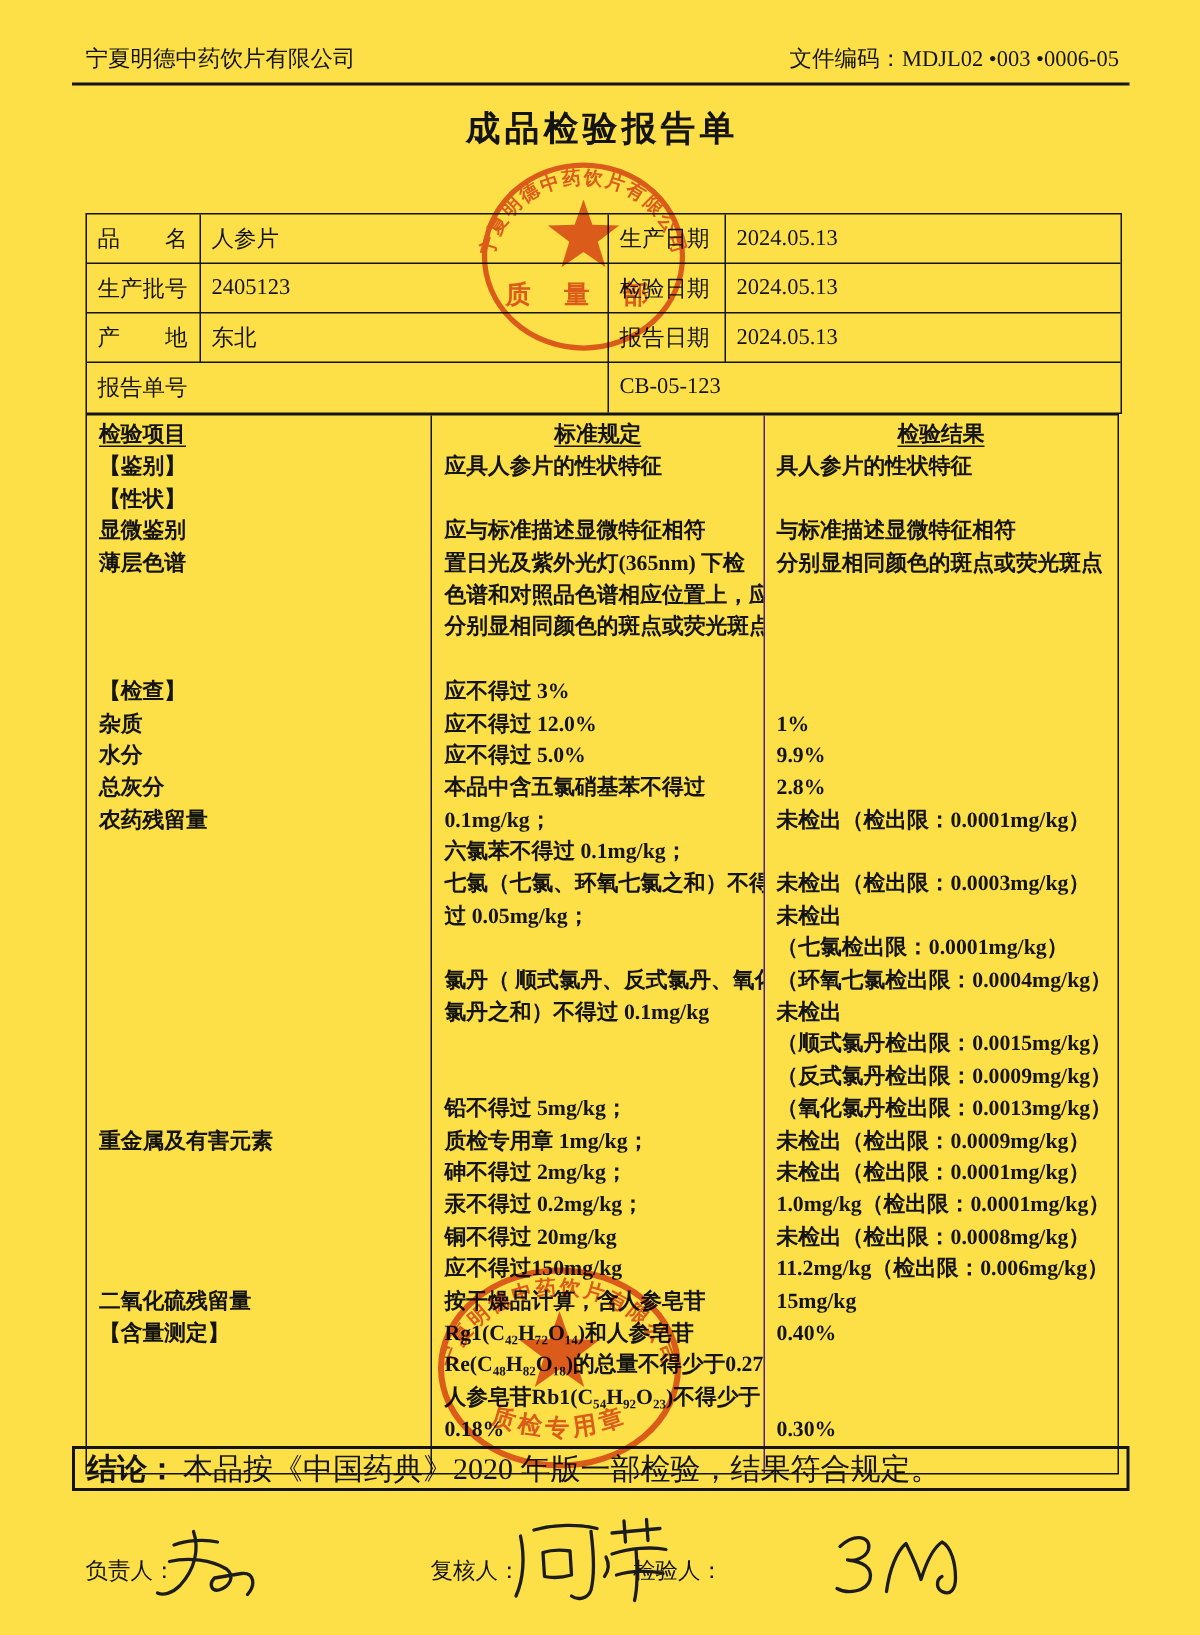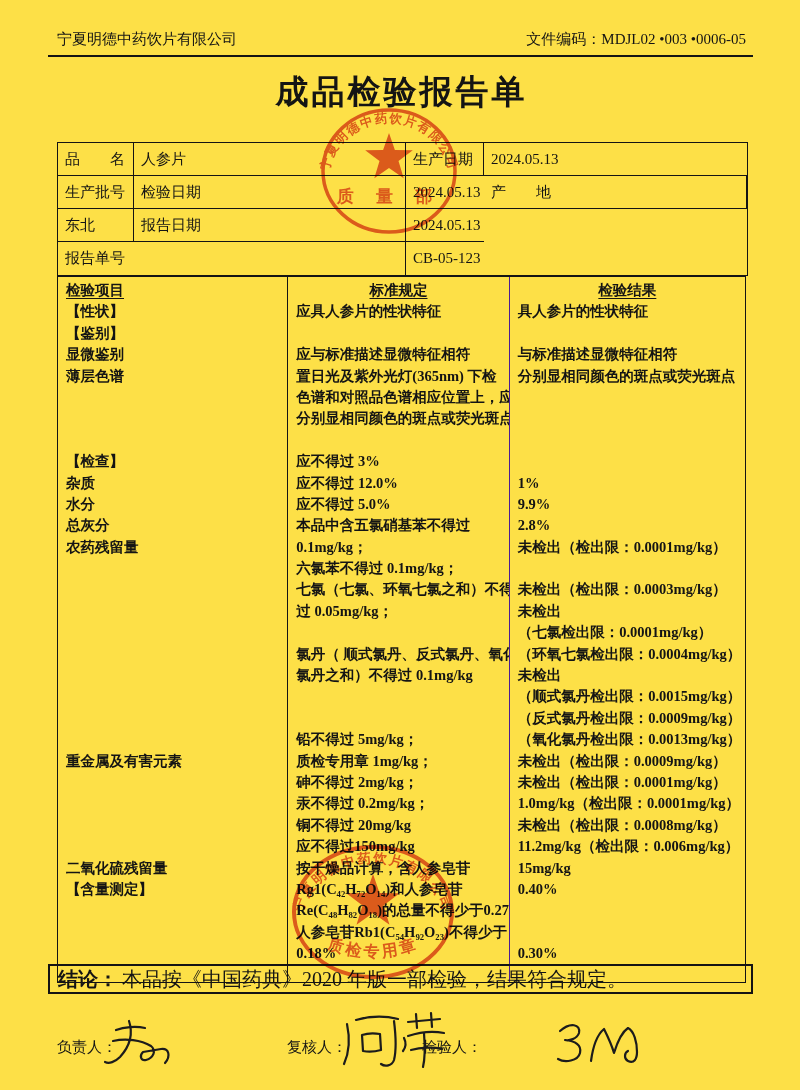--- a/index.html
+++ b/index.html
@@ -6,21 +6,21 @@
   .page {
     position:relative; width:800px; height:1090px; margin:0 auto;
     background:#fde047; color:#141414; overflow:hidden;
     font-family:"Liberation Serif","DejaVu Serif",serif;
   }
   
   .hdr { position:absolute; top:30px; left:57px; width:689px;
          display:flex; justify-content:space-between; font-size:15px; }
   .rule { position:absolute; top:55px; left:48px; width:705px; height:2px; background:#141414; }
   .title { position:absolute; top:70px; left:57px; width:689px; text-align:center;
-           font-size:33px; font-weight:bold; letter-spacing:3px; }
+           font-size:23px; font-weight:bold; letter-spacing:3px; }
   
   .info { position:absolute; top:142px; left:57px; width:689px;
           display:grid; grid-template-columns:76px 272px 78px 263px;
           grid-auto-rows:33px; border:1px solid #141414; font-size:15px; }
   .info > div { box-sizing:border-box; padding:0 7px; display:flex; align-items:center;
                 border-bottom:1px solid #141414; border-right:1px solid #141414;font-family:Liberation Serif, serif; }
   .info > div.lastcol { border-right:none; }
   .info > div.lastrow { border-bottom:none; }
   .span2 { grid-column:1 / 3; }
   .span2b { grid-column:3 / 5; }
@@ -62,38 +62,39 @@
 
   <div class="title">成品检验报告单</div>
 
   <div class="info">
     <div>品　　名</div>
     <div>人参片</div>
     <div>生产日期</div>
     <div class="lastcol">2024.05.13</div>
 
     <div>生产批号</div>
+    <div>2405123</div>
     <div>检验日期</div>
     <div class="lastcol">2024.05.13</div>
 
     <div>产　　地</div>
     <div>东北</div>
     <div>报告日期</div>
     <div class="lastcol">2024.05.13</div>
 
     <div class="span2 lastrow">报告单号</div>
     <div class="span2b lastcol lastrow">CB-05-123</div>
   </div>
 
   <div class="mt">
     <div class="mcol mcol1">
       <div class="mhead">检验项目</div>
       <div>
+          <div class="tline">【鉴别】</div>
           <div class="tline">【性状】</div>
-          <div class="tline">【鉴别】</div>
           <div class="tline">显微鉴别</div>
           <div class="tline">薄层色谱</div>
           <div class="tline">&nbsp;</div>
           <div class="tline">&nbsp;</div>
           <div class="tline">&nbsp;</div>
           <div class="tline">【检查】</div>
           <div class="tline">杂质</div>
           <div class="tline">水分</div>
           <div class="tline">总灰分</div>
           <div class="tline">农药残留量</div>

